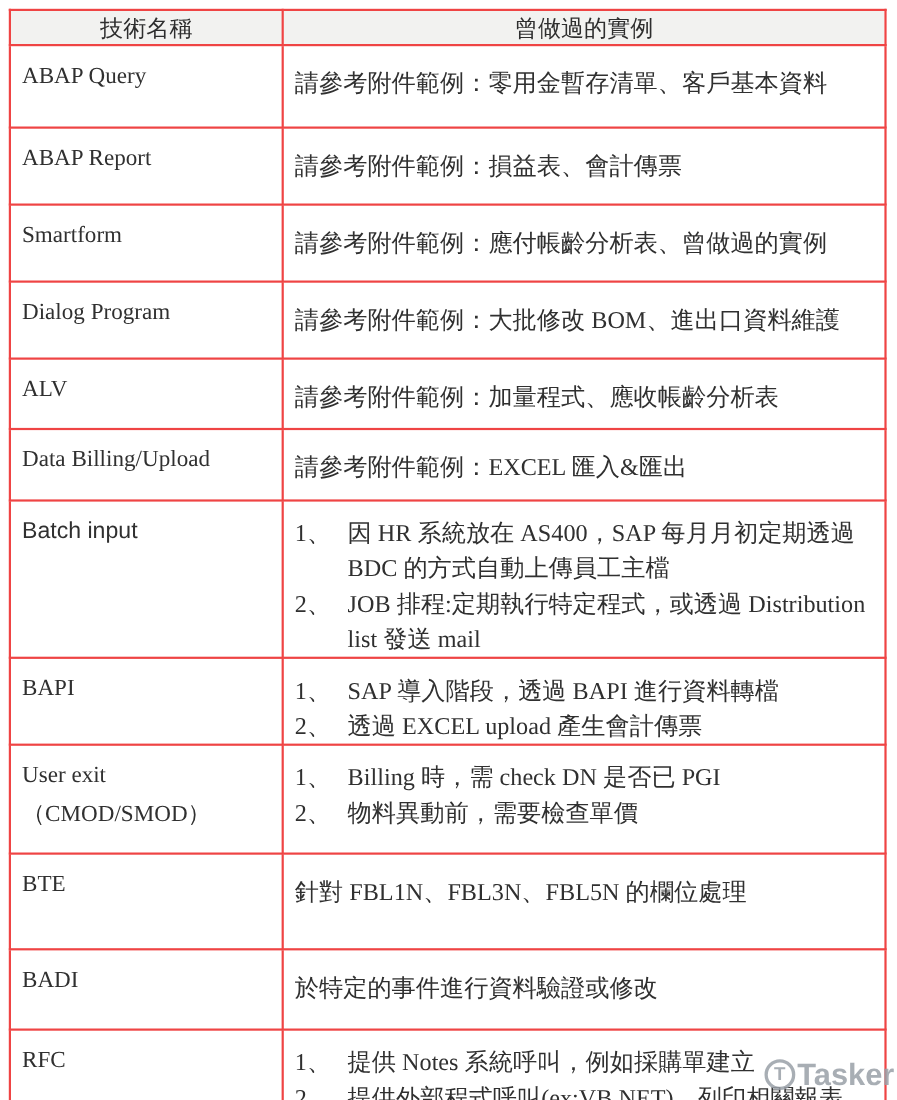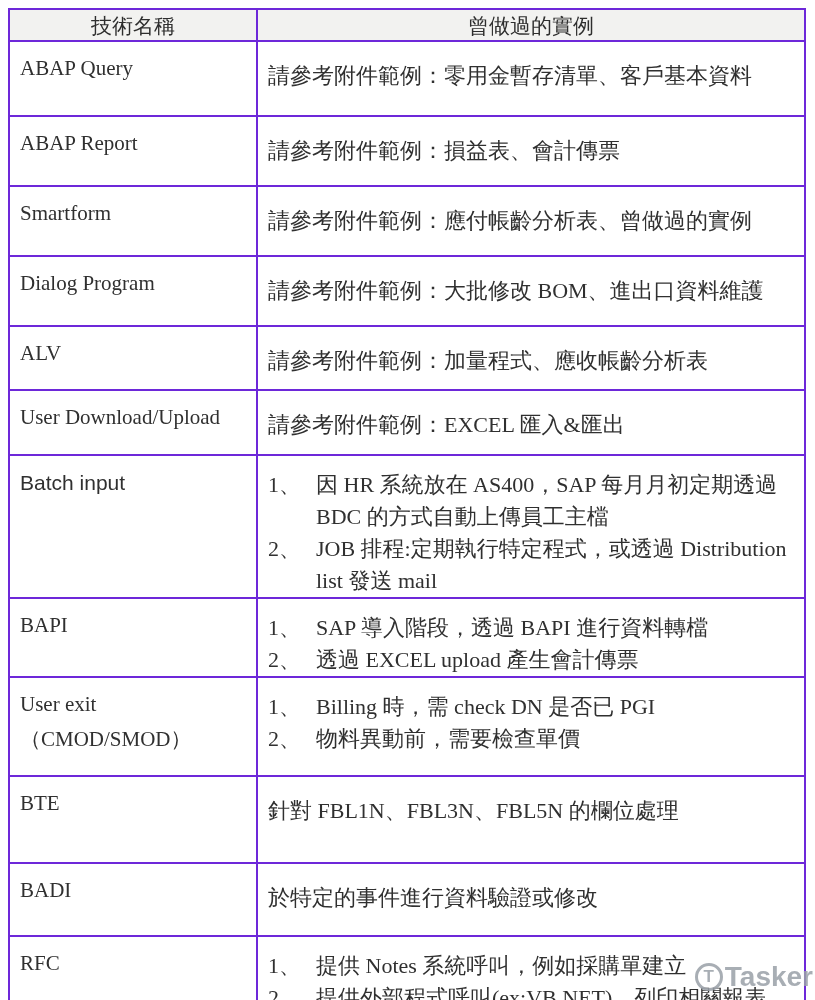--- a/index.html
+++ b/index.html
@@ -17,21 +17,21 @@
   }
   table.doc-table {
     position: absolute;
     left: 8px;
     top: 8px;
     width: 798px;
     border-collapse: collapse;
     table-layout: fixed;
   }
   .doc-table td, .doc-table th {
-    border: 2px solid #6d28d9;
+    border: 2px solid #ef4444;
     vertical-align: top;
     overflow: hidden;
   }
   .doc-table th {
     background: #f2f2f0;
     font-weight: normal;
     text-align: center;
     font-size: 21px;
     padding: 2px 0 0 0;
     color: #2e2e2e;
@@ -134,21 +134,21 @@
   </tr>
 
   <tr style="height:50px">
     <td class="c1">ALV</td>
     <td class="c2">
       <div class="plain">請參考附件範例：加量程式、應收帳齡分析表</div>
     </td>
   </tr>
 
   <tr style="height:65px">
-    <td class="c1">User Download/Upload</td>
+    <td class="c1">Data Billing/Upload</td>
     <td class="c2">
       <div class="plain">請參考附件範例：EXCEL 匯入&amp;匯出</div>
     </td>
   </tr>
 
   <tr style="height:137px">
     <td class="c1 sans">Batch input</td>
     <td class="c2">
       <div class="li">
         <span class="num">1、</span>

